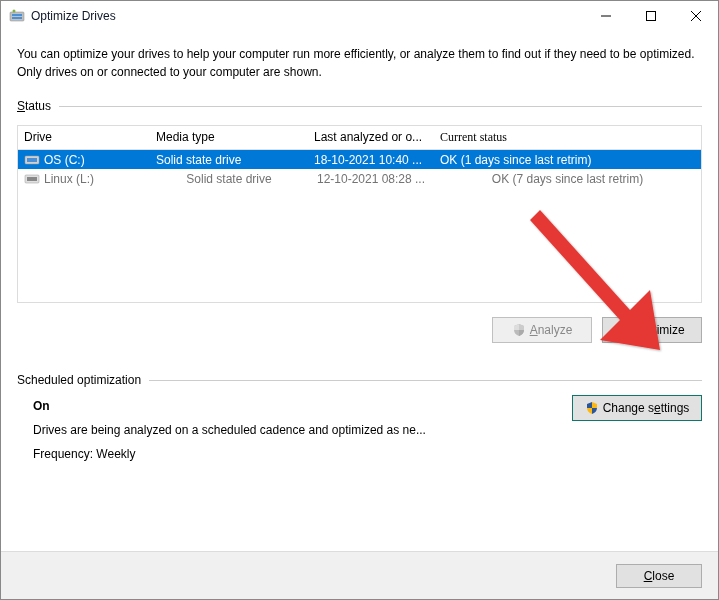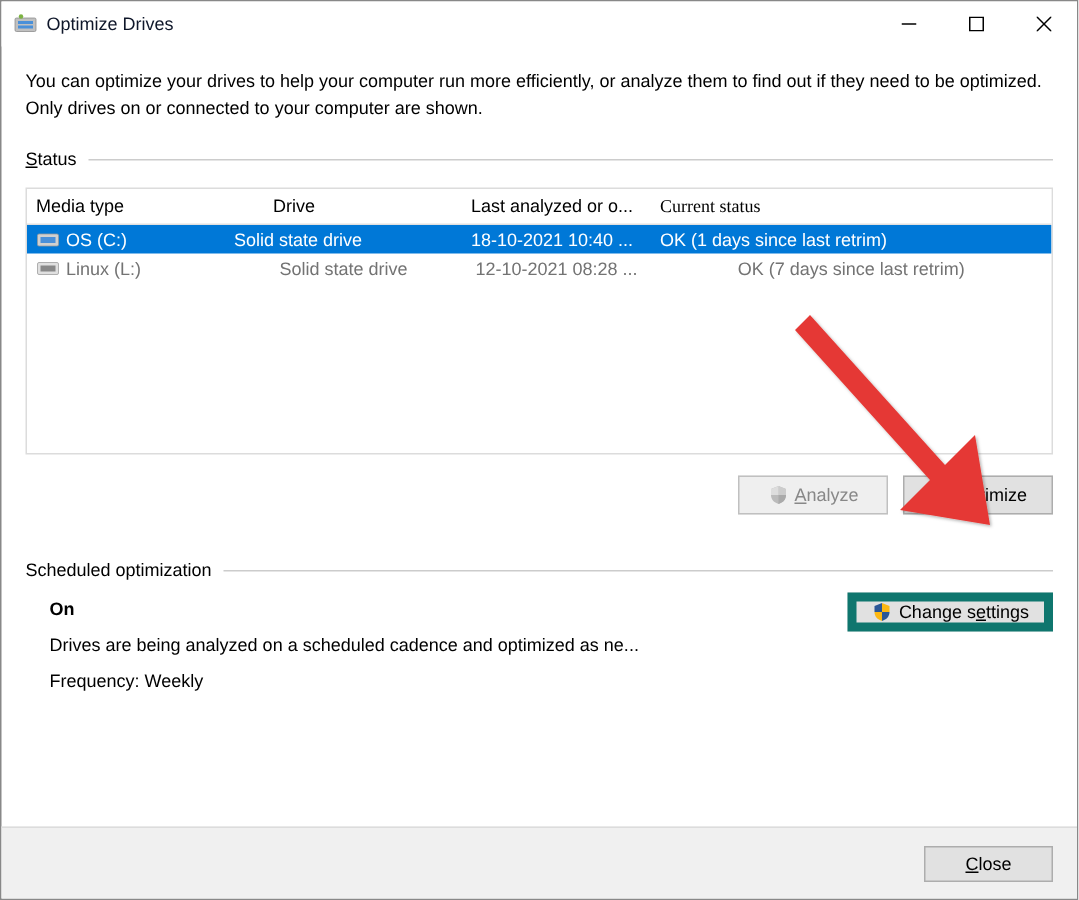--- a/index.html
+++ b/index.html
@@ -176,21 +176,21 @@
       margin-bottom: 10px;
     }
     .schedule-desc {
       margin-bottom: 10px;
     }
     .schedule-freq {
     }
     .btn-change {
       min-width: 130px;
       height: 26px;
-      border: 6px solid #0f766e;
+      border: 1px solid #0f766e;
       background: #e1e1e1;
       display: flex;
       align-items: center;
       justify-content: center;
       cursor: pointer;
       gap: 4px;
       padding: 0 10px;
       margin-top: -4px;
     }
     .footer {
@@ -253,22 +253,22 @@
   <div class="content">
     <p class="description">You can optimize your drives to help your computer run more efficiently, or analyze them to find out if they need to be optimized. Only drives on or connected to your computer are shown.</p>
 
     <div class="section-header">
       <span class="section-label"><span style="text-decoration:underline">S</span><span>tatus</span></span>
       <div class="section-line"></div>
     </div>
 
     <div class="drive-table">
       <div class="table-header">
+        <div class="th drive">Drive</div>
         <div class="th media">Media type</div>
-        <div class="th drive">Drive</div>
         <div class="th last">Last analyzed or o...</div>
         <div class="th status">Current status</div>
       </div>
       <div class="table-body">
         <div class="tr selected">
           <div class="td drive">
             <svg class="drive-icon" viewBox="0 0 16 14">
               <rect x="1" y="3" width="14" height="8" rx="1" fill="#d0d0d0" stroke="#999" stroke-width="0.5"></rect>
               <rect x="3" y="5" width="10" height="4" fill="#4a90d9"></rect>
             </svg>

